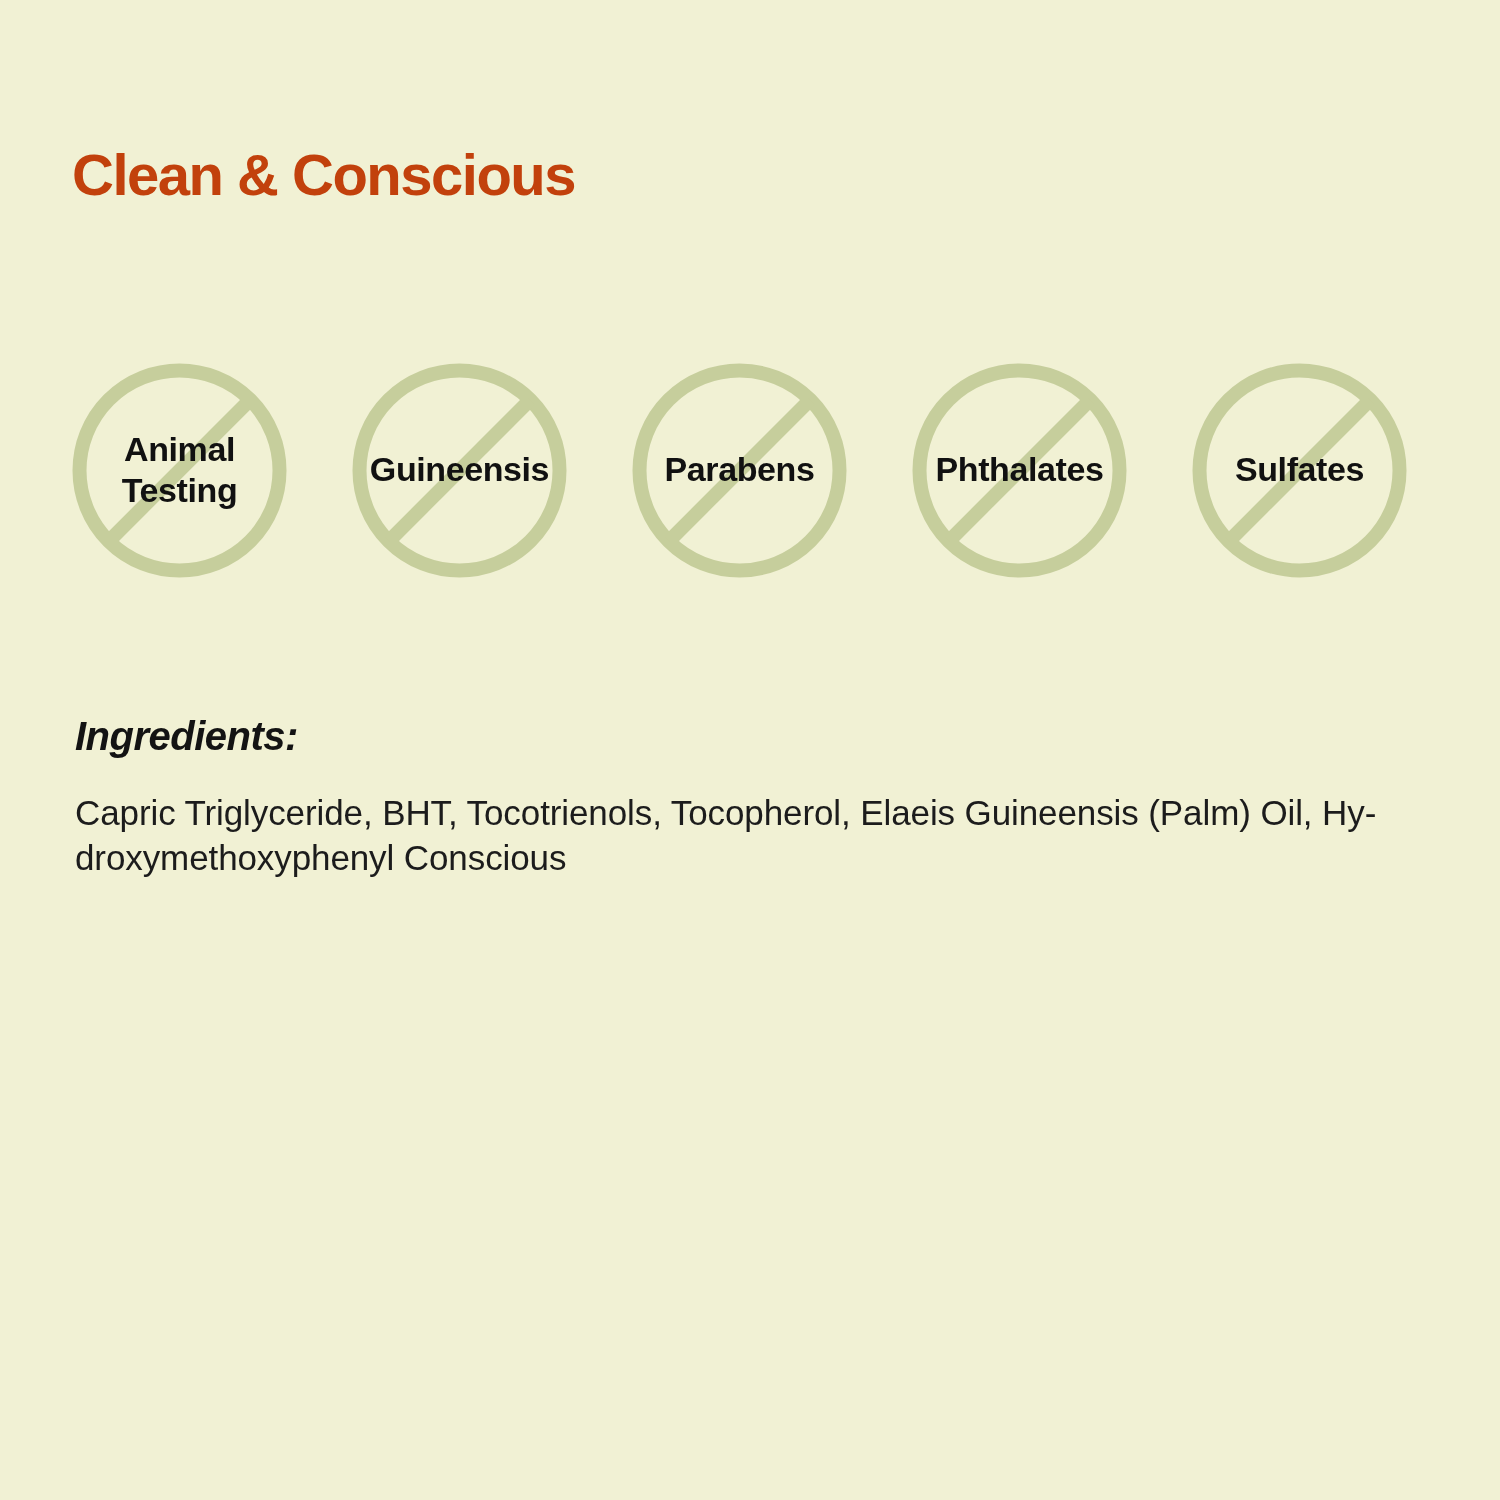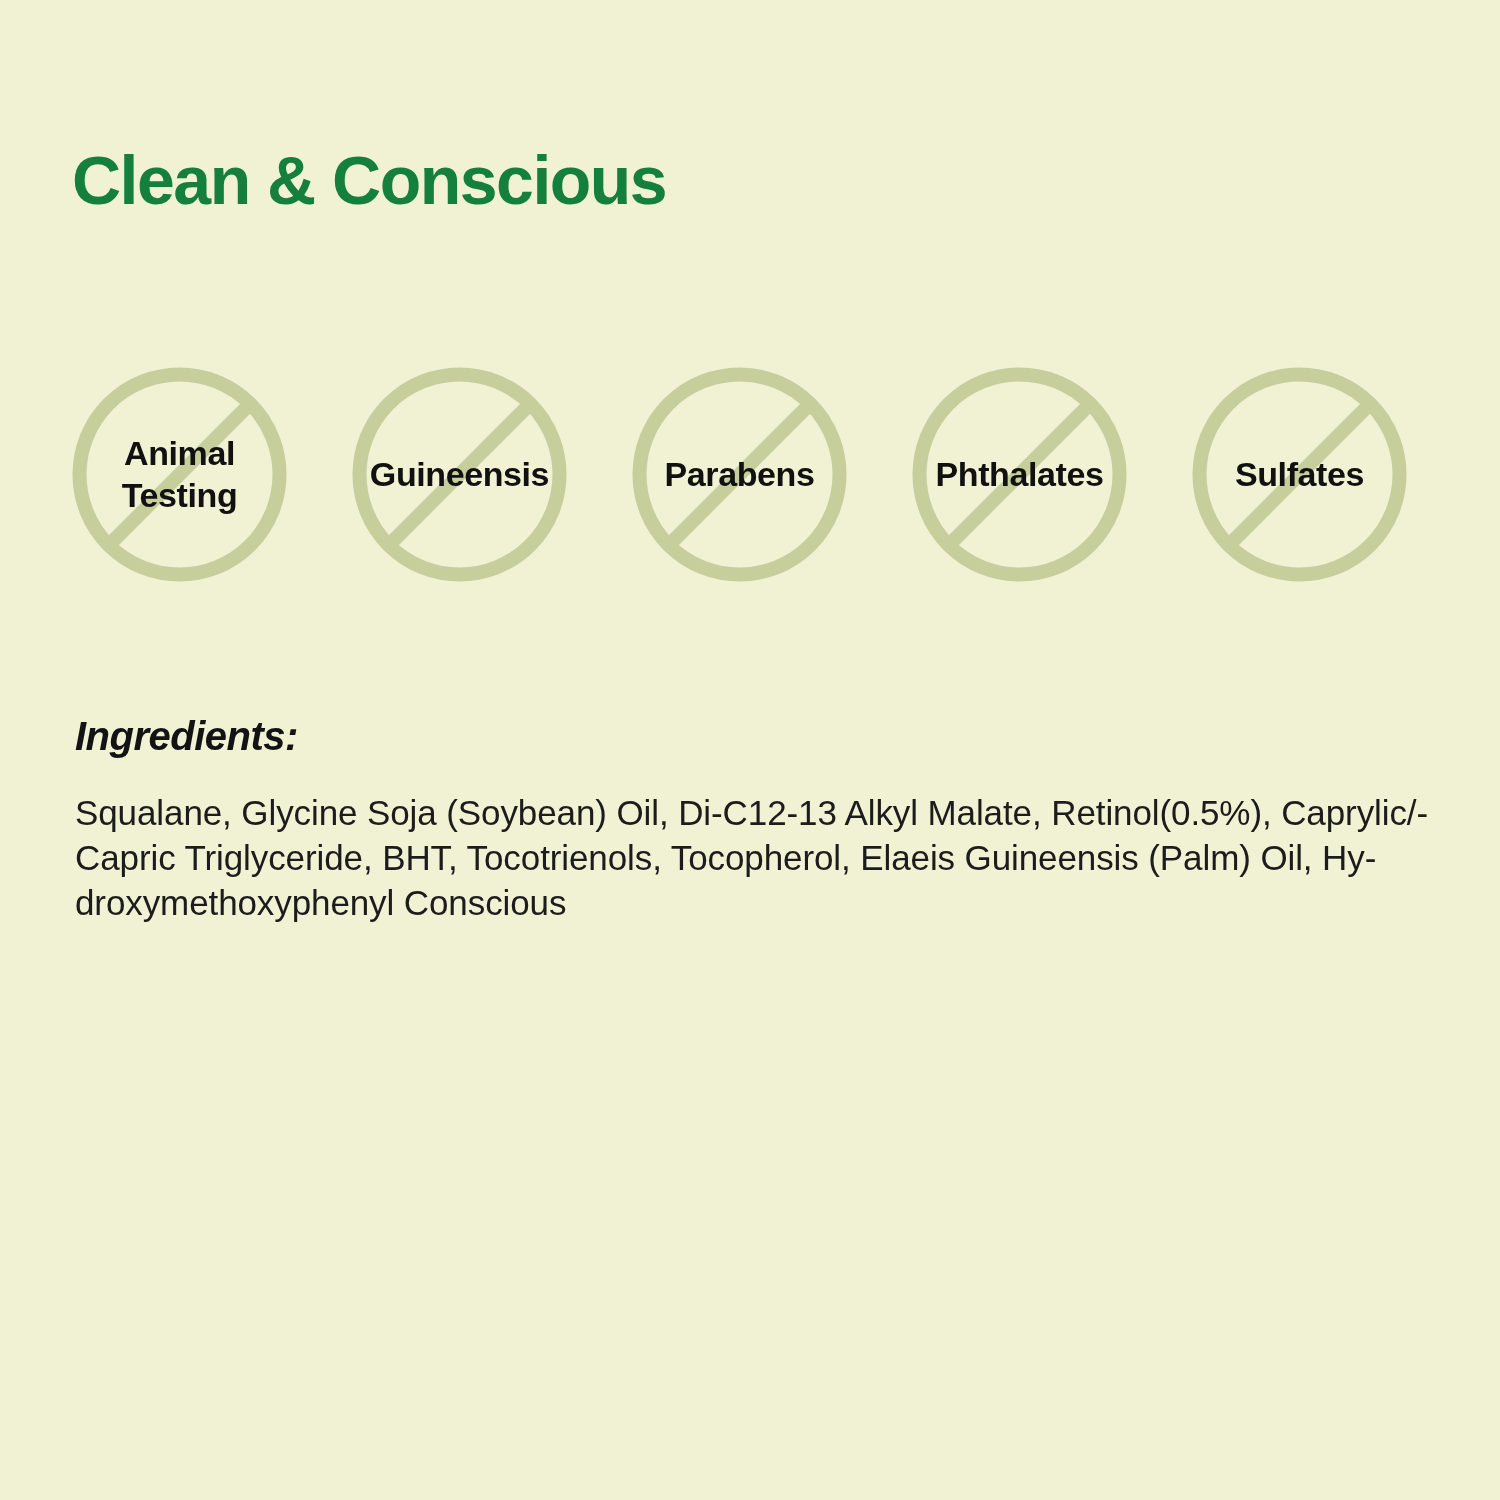--- a/index.html
+++ b/index.html
@@ -22,38 +22,38 @@
     background: #f1f1d4;
     box-sizing: border-box;
   }
 
   
   .title {
     position: absolute;
     left: 72px;
     top: 146px;
     font-family: "Liberation Sans", sans-serif;
-    font-size: 68px;
+    font-size: 58px;
     font-weight: bold;
     line-height: 1.0;
     letter-spacing: -1.5px;
-    color: #15803d;
+    color: #c2410c;
     white-space: nowrap;
   }
 
   
   .badge-row {
     position: absolute;
     left: 72px;
     top: 358px;
     width: 1356px;
     height: 224px;
     display: flex;
     flex-direction: row;
-    align-items: flex-end;
+    align-items: center;
     justify-content: flex-start;
   }
 
   .badge {
     position: relative;
     width: 215px;
     height: 215px;
     margin-right: 65px;
     flex: 0 0 auto;
     display: flex;
@@ -160,18 +160,17 @@
         <line x1="36.8" y1="178.2" x2="178.2" y2="36.8" stroke="#c6ce9c" stroke-width="14" stroke-linecap="butt"></line>
       </svg>
       <div class="badge-label">Sulfates</div>
     </div>
 
   </div>
 
   <div class="ingredients-heading">Ingredients:</div>
 
   <div class="ingredients-body">
-    <span class="ingredients-line">Squalane, Glycine Soja (Soybean) Oil, Di-C12-13 Alkyl Malate, Retinol(0.5%), Caprylic/-</span>
     <span class="ingredients-line">Capric Triglyceride, BHT, Tocotrienols, Tocopherol, Elaeis Guineensis (Palm) Oil, Hy-</span>
     <span class="ingredients-line">droxymethoxyphenyl Conscious</span>
   </div>
 
 </div>
 
 </body></html>

